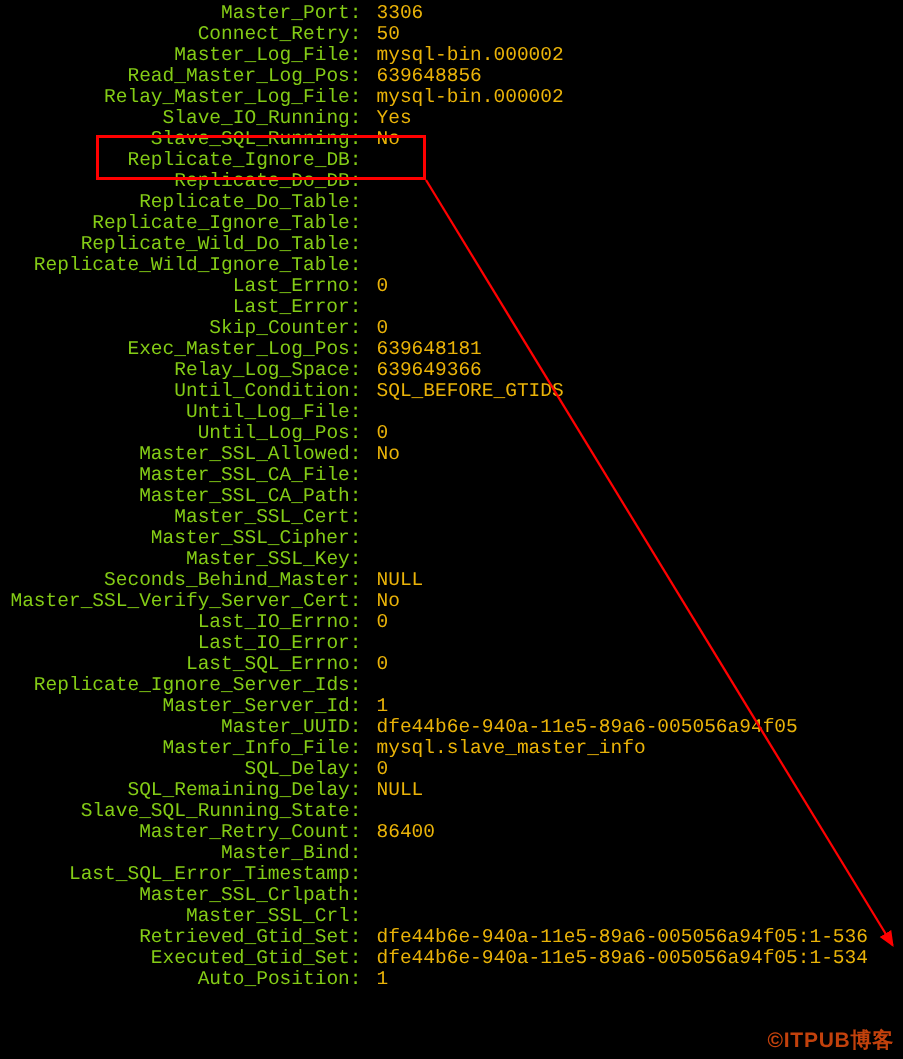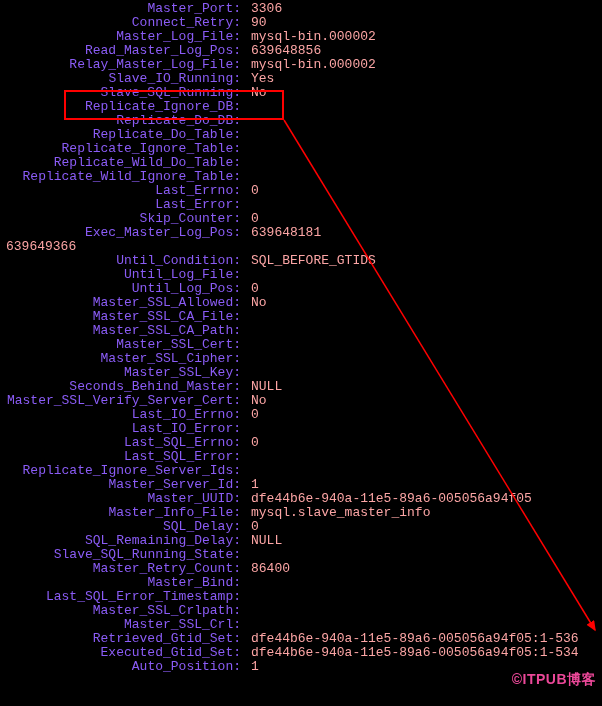--- a/index.html
+++ b/index.html
@@ -18,24 +18,24 @@
     padding: 2px 0;
   }
   .row {
     display: flex;
     white-space: pre;
   }
   .label {
     width: 245px;
     text-align: right;
     padding-right: 4px;
-    color: #8b5cf6;
+    color: #84cc16;
   }
   .value {
-    color: #fca5a5;
+    color: #eab308;
     padding-left: 6px;
   }
   .highlight-box {
     position: absolute;
     border: 2px solid #ff0000;
     left: 64px;
     top: 90px;
     width: 220px;
     height: 30px;
     pointer-events: none;
@@ -44,66 +44,66 @@
     position: absolute;
     left: 0;
     top: 0;
     width: 602px;
     height: 706px;
     pointer-events: none;
   }
   .watermark {
     position: absolute;
     right: 6px;
-    bottom: 20px;
-    color: #ec4899;
+    bottom: 6px;
+    color: #c2410c;
     font-family: Arial, sans-serif;
     font-size: 14px;
     font-weight: bold;
     text-shadow: 0 0 3px rgba(0,0,0,0.9);
     letter-spacing: 0.5px;
   }
 </style>
 </head>
 <body>
 
 <div class="terminal" id="rows-container">
     <div class="row"><span class="label">Master_Port:</span><span class="value">3306</span></div>
-    <div class="row"><span class="label">Connect_Retry:</span><span class="value">90</span></div>
+    <div class="row"><span class="label">Connect_Retry:</span><span class="value">50</span></div>
     <div class="row"><span class="label">Master_Log_File:</span><span class="value">mysql-bin.000002</span></div>
     <div class="row"><span class="label">Read_Master_Log_Pos:</span><span class="value">639648856</span></div>
     <div class="row"><span class="label">Relay_Master_Log_File:</span><span class="value">mysql-bin.000002</span></div>
     <div class="row"><span class="label">Slave_IO_Running:</span><span class="value">Yes</span></div>
     <div class="row"><span class="label">Slave_SQL_Running:</span><span class="value">No</span></div>
     <div class="row"><span class="label">Replicate_Ignore_DB:</span><span class="value"></span></div>
     <div class="row"><span class="label">Replicate_Do_DB:</span><span class="value"></span></div>
     <div class="row"><span class="label">Replicate_Do_Table:</span><span class="value"></span></div>
     <div class="row"><span class="label">Replicate_Ignore_Table:</span><span class="value"></span></div>
     <div class="row"><span class="label">Replicate_Wild_Do_Table:</span><span class="value"></span></div>
     <div class="row"><span class="label">Replicate_Wild_Ignore_Table:</span><span class="value"></span></div>
     <div class="row"><span class="label">Last_Errno:</span><span class="value">0</span></div>
     <div class="row"><span class="label">Last_Error:</span><span class="value"></span></div>
     <div class="row"><span class="label">Skip_Counter:</span><span class="value">0</span></div>
     <div class="row"><span class="label">Exec_Master_Log_Pos:</span><span class="value">639648181</span></div>
-    <div class="row"><span class="value">639649366</span></div>
+    <div class="row"><span class="label">Relay_Log_Space:</span><span class="value">639649366</span></div>
     <div class="row"><span class="label">Until_Condition:</span><span class="value">SQL_BEFORE_GTIDS</span></div>
     <div class="row"><span class="label">Until_Log_File:</span><span class="value"></span></div>
     <div class="row"><span class="label">Until_Log_Pos:</span><span class="value">0</span></div>
     <div class="row"><span class="label">Master_SSL_Allowed:</span><span class="value">No</span></div>
     <div class="row"><span class="label">Master_SSL_CA_File:</span><span class="value"></span></div>
     <div class="row"><span class="label">Master_SSL_CA_Path:</span><span class="value"></span></div>
     <div class="row"><span class="label">Master_SSL_Cert:</span><span class="value"></span></div>
     <div class="row"><span class="label">Master_SSL_Cipher:</span><span class="value"></span></div>
     <div class="row"><span class="label">Master_SSL_Key:</span><span class="value"></span></div>
     <div class="row"><span class="label">Seconds_Behind_Master:</span><span class="value">NULL</span></div>
     <div class="row"><span class="label">Master_SSL_Verify_Server_Cert:</span><span class="value">No</span></div>
     <div class="row"><span class="label">Last_IO_Errno:</span><span class="value">0</span></div>
     <div class="row"><span class="label">Last_IO_Error:</span><span class="value"></span></div>
     <div class="row"><span class="label">Last_SQL_Errno:</span><span class="value">0</span></div>
-    <div class="row"><span class="label">Last_SQL_Error:</span><span class="value"></span></div>
+    <div class="row"><span class="value"></span></div>
     <div class="row"><span class="label">Replicate_Ignore_Server_Ids:</span><span class="value"></span></div>
     <div class="row"><span class="label">Master_Server_Id:</span><span class="value">1</span></div>
     <div class="row"><span class="label">Master_UUID:</span><span class="value">dfe44b6e-940a-11e5-89a6-005056a94f05</span></div>
     <div class="row"><span class="label">Master_Info_File:</span><span class="value">mysql.slave_master_info</span></div>
     <div class="row"><span class="label">SQL_Delay:</span><span class="value">0</span></div>
     <div class="row"><span class="label">SQL_Remaining_Delay:</span><span class="value">NULL</span></div>
     <div class="row"><span class="label">Slave_SQL_Running_State:</span><span class="value"></span></div>
     <div class="row"><span class="label">Master_Retry_Count:</span><span class="value">86400</span></div>
     <div class="row"><span class="label">Master_Bind:</span><span class="value"></span></div>
     <div class="row"><span class="label">Last_SQL_Error_Timestamp:</span><span class="value"></span></div>

